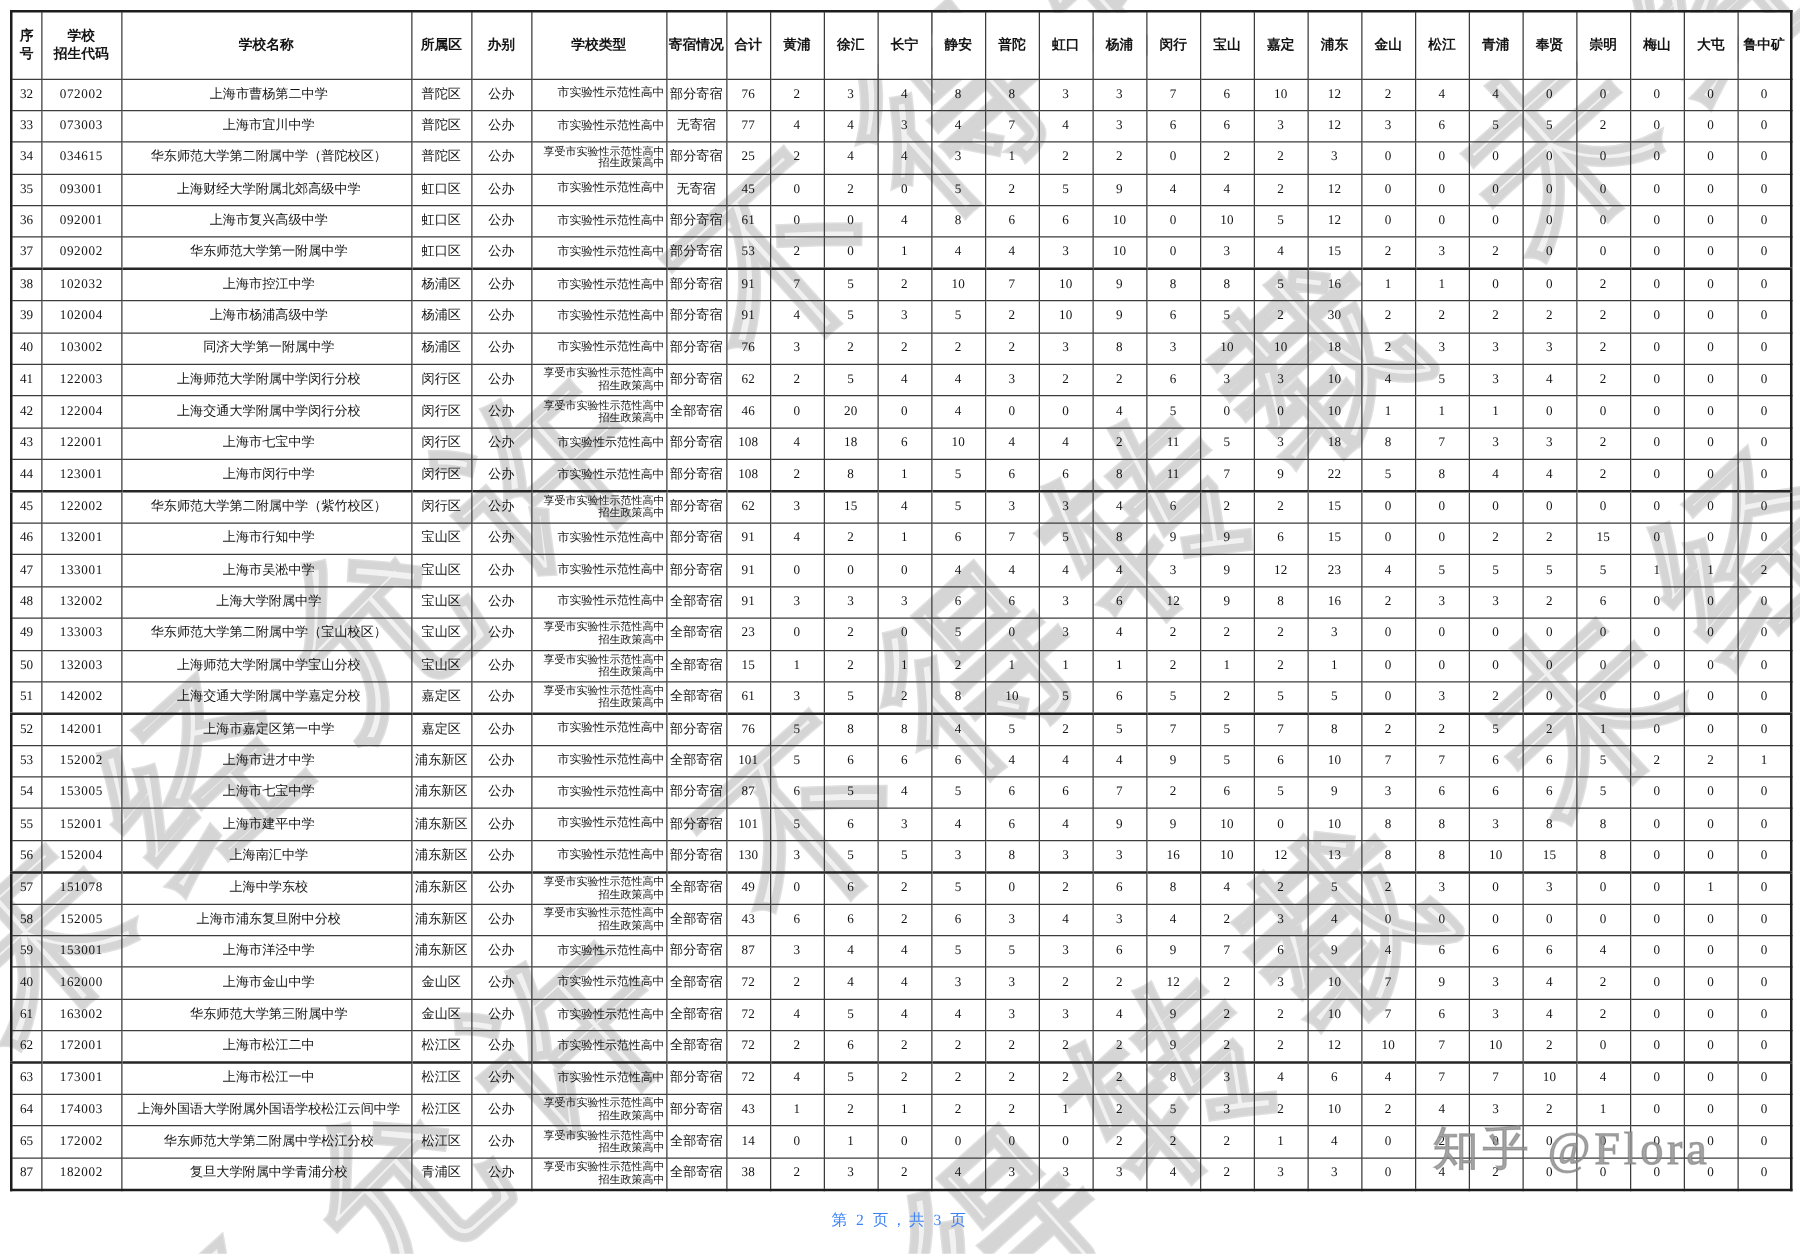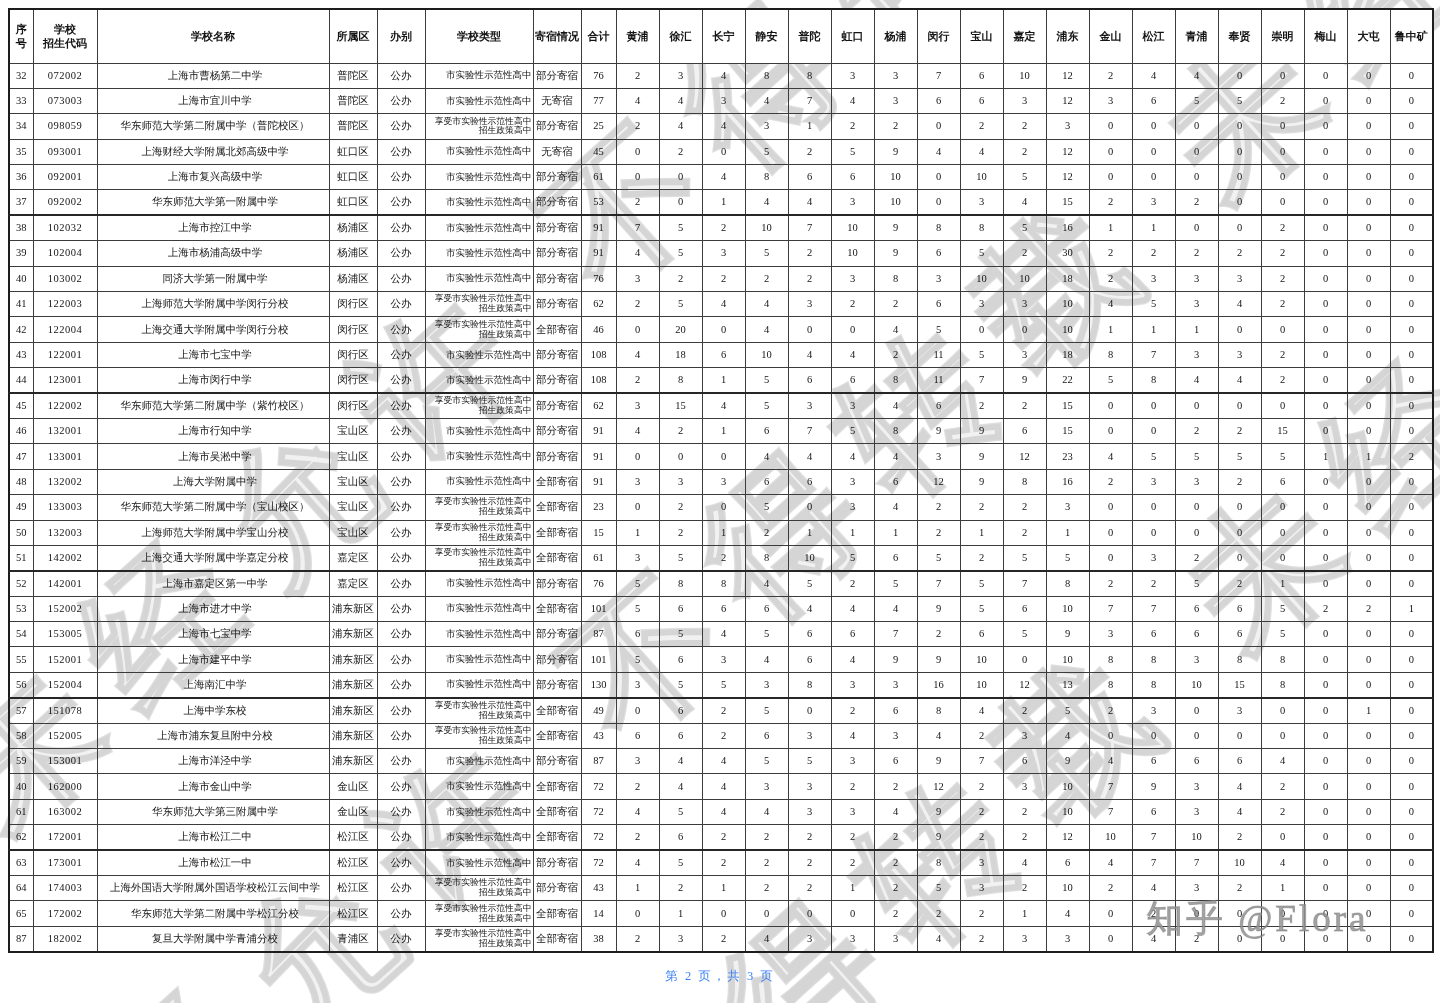--- a/index.html
+++ b/index.html
@@ -173,21 +173,21 @@
           <td>6</td>
           <td>5</td>
           <td>5</td>
           <td>2</td>
           <td>0</td>
           <td>0</td>
           <td>0</td>
         </tr>
         <tr>
           <td>34</td>
-          <td class="code">098059</td>
+          <td class="code">034615</td>
           <td class="name">华东师范大学第二附属中学（普陀校区）</td>
           <td>普陀区</td>
           <td>公办</td>
           <td class="type two">享受市实验性示范性高中招生政策高中</td>
           <td>部分寄宿</td>
           <td>25</td>
           <td>2</td>
           <td>4</td>
           <td>4</td>
           <td>3</td>

